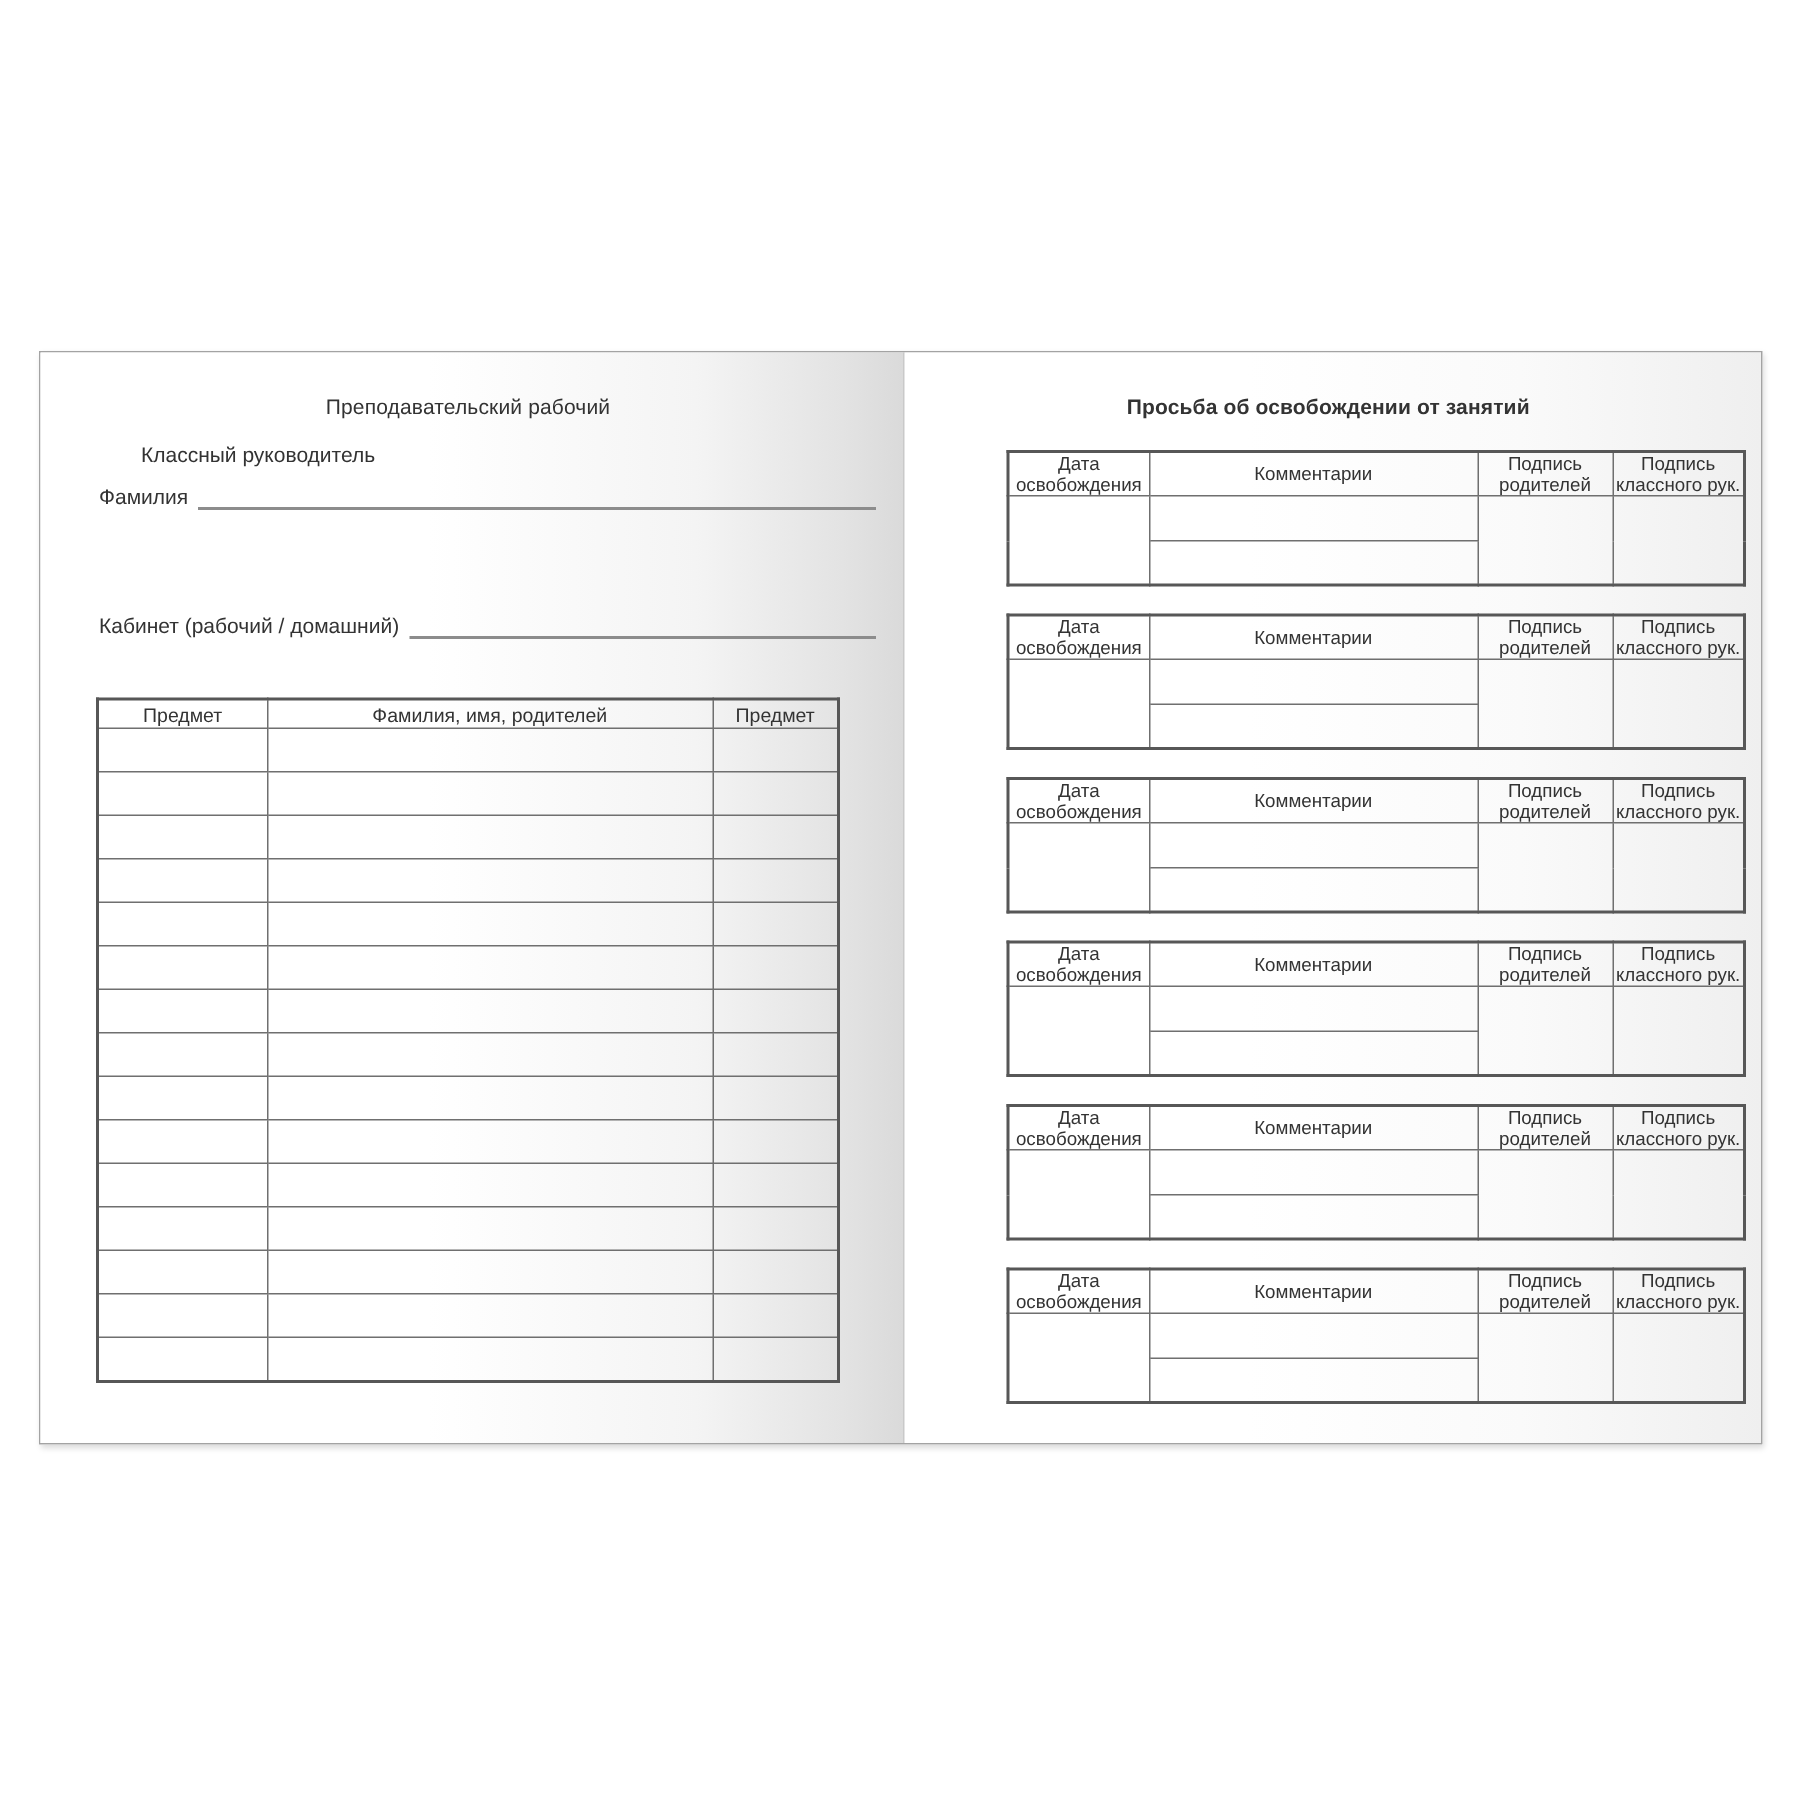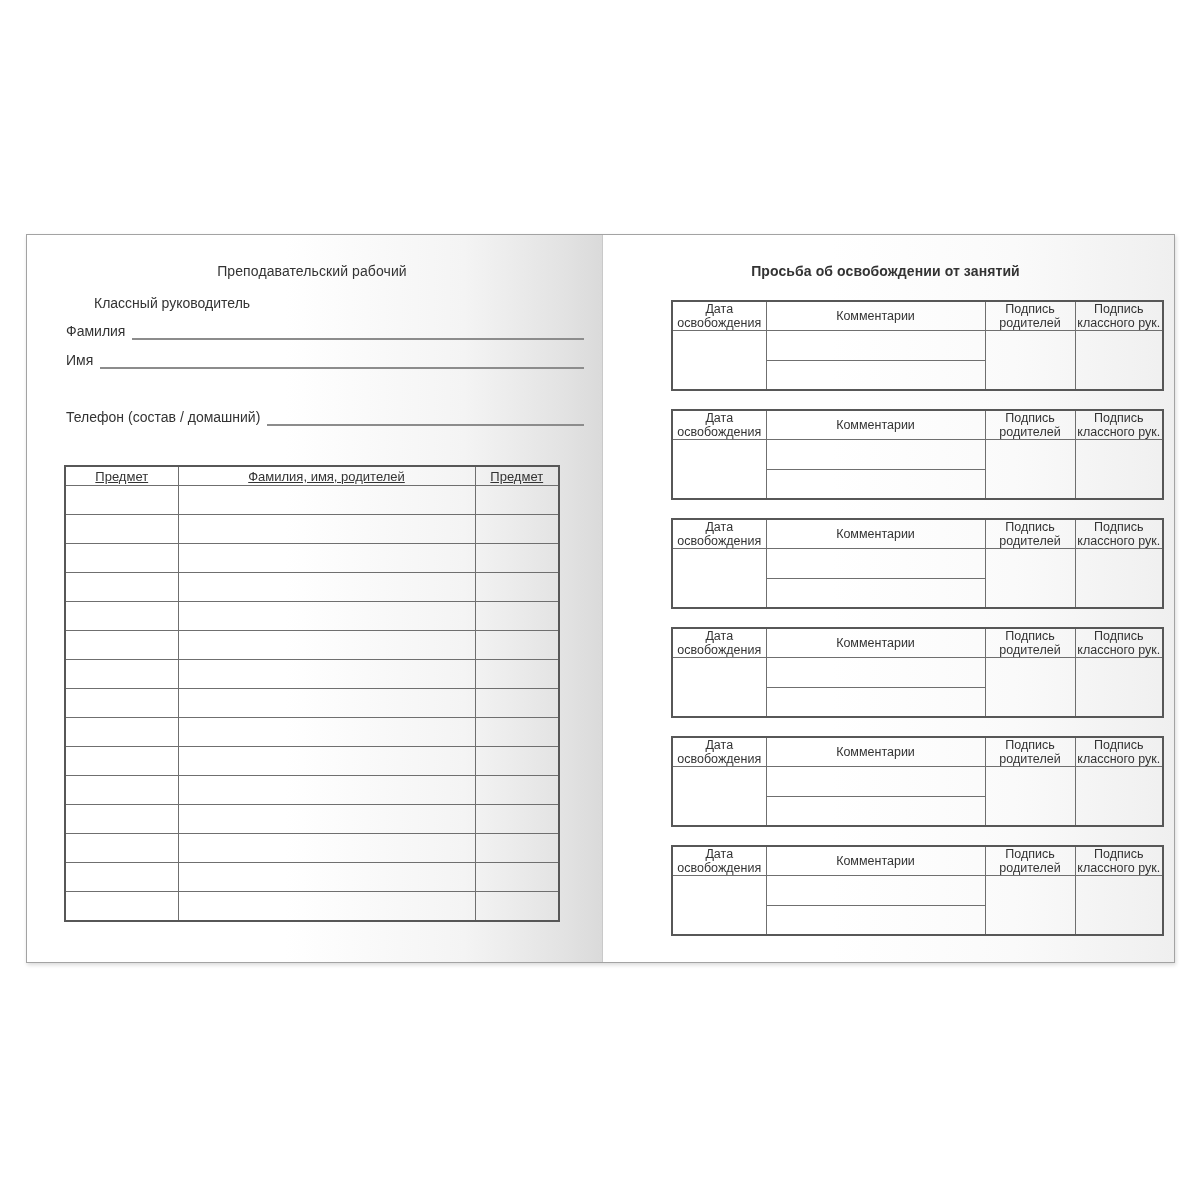--- a/index.html
+++ b/index.html
@@ -44,21 +44,21 @@
   }
   .write-line{flex:1;margin-left:7px;height:15px;border-bottom:2px solid var(--write-line,#8c8c8c);}
   
   .staff-table{
     position:absolute;left:37px;top:230px;
     border-collapse:collapse;table-layout:fixed;
     border:2px solid var(--table-border-outer,#575757);
   }
   .staff-table th,.staff-table td{
     border:1px solid var(--table-border-inner,#6f6f6f);
-    padding:0;font-size:13px;font-weight:400;text-align:center;vertical-align:middle;text-decoration:underline;
+    padding:0;font-size:13px;font-weight:400;text-align:center;vertical-align:middle;
   }
   .staff-table th{height:18px;}
   .staff-table td{height:28px;}
   
   .release-tables{position:absolute;left:38px;top:65px;width:491px;margin-left:30px;}
   .release-table{
     border-collapse:collapse;table-layout:fixed;width:491px;margin:0 0 18px 0;
     border:2px solid var(--table-border-outer,#575757);
   }
   .release-table th,.release-table td{
@@ -80,26 +80,22 @@
 
     <section class="page page-left">
       <h2 class="page-title">Преподавательский рабочий</h2>
 
       <div class="kl-label">Классный руководитель</div>
 
       <div class="field" style="top:88px">
         <span>Фамилия</span>
         <span class="write-line"></span>
       </div>
-      <div class="field" style="top:117px">
-        <span>Имя</span>
-        <span class="write-line"></span>
-      </div>
       <div class="field" style="top:174px">
-        <span>Телефон (состав / домашний)</span>
+        <span>Кабинет (рабочий / домашний)</span>
         <span class="write-line"></span>
       </div>
 
       <table class="staff-table">
         <colgroup>
             <col style="width:113px">
             <col style="width:297px">
             <col style="width:84px">
           </colgroup>
         <thead>

